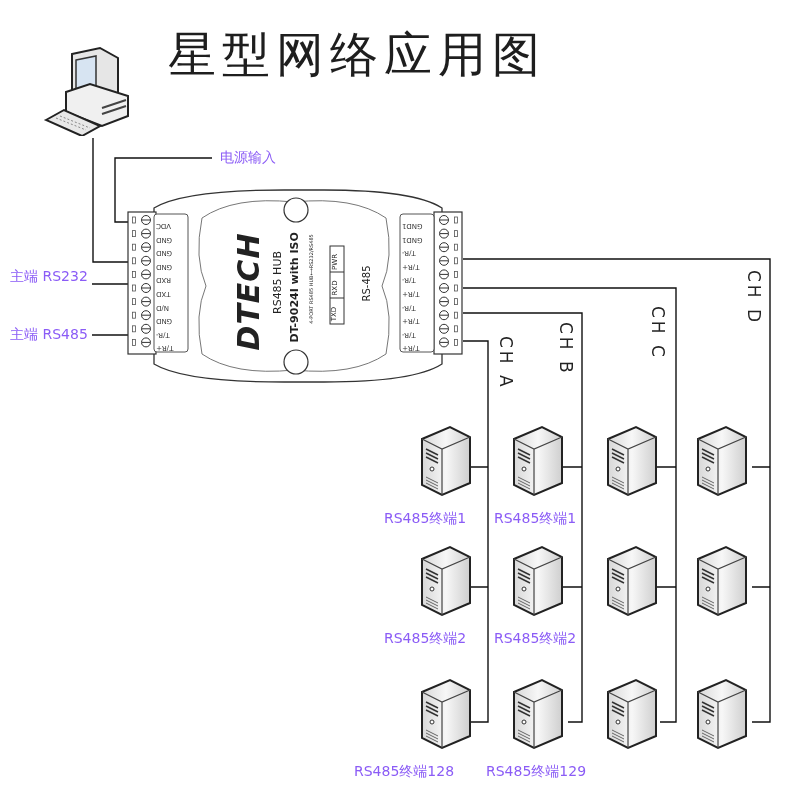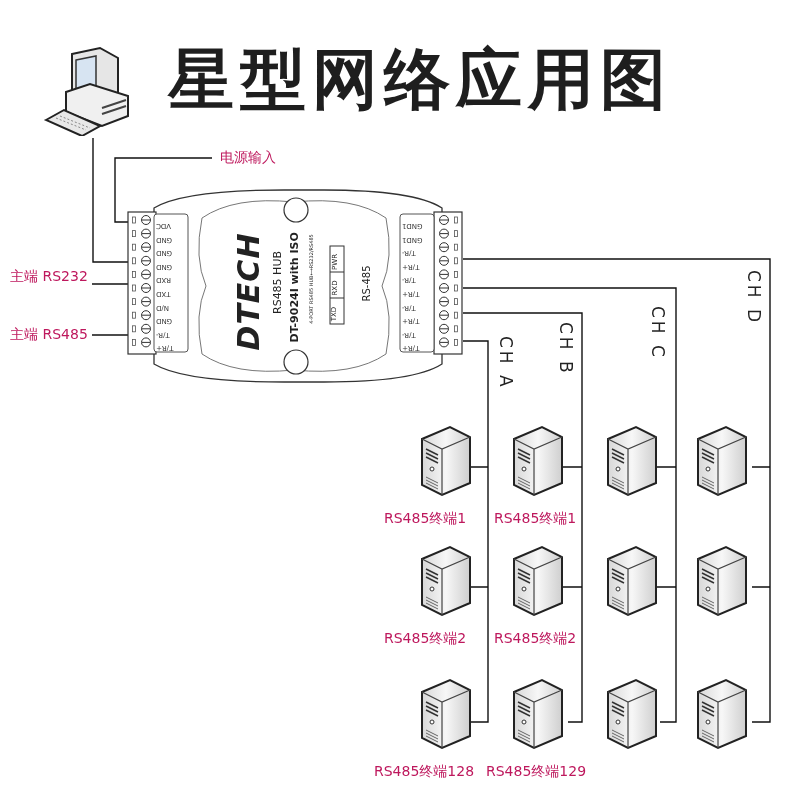--- a/index.html
+++ b/index.html
@@ -1,20 +1,20 @@
 <!DOCTYPE html>
 <html><head>
 <meta charset="utf-8">
 <style>
   html, body { margin:0; padding:0; background:#fff; }
   body { width:800px; height:800px; position:relative; overflow:hidden;
          font-family:"DejaVu Sans", sans-serif; color:#222; }
   .abs { position:absolute; }
-  #title { left:168px; top:40px; font-size:66px; letter-spacing:6px; color:#1e1e1e; font-weight:700; line-height:80px; }
-  .lbl { font-size:14px; color:#be185d; white-space:nowrap; }
+  #title { left:168px; top:14px; font-size:48px; letter-spacing:6px; color:#1e1e1e; font-weight:400; line-height:80px; }
+  .lbl { font-size:14px; color:#8b5cf6; white-space:nowrap; }
   .vlbl { font-size:17px; color:#222; writing-mode:vertical-rl; letter-spacing:3px; }
   svg#wires { position:absolute; left:0; top:0; }
   .rot { transform:rotate(-90deg); transform-origin:center; white-space:nowrap; }
   .term { font-size:7px; color:#333; transform:rotate(180deg); display:block; text-align:right; }
 </style>
 </head>
 <body>
 
 <div id="title" class="abs">星型网络应用图</div>
 
@@ -341,14 +341,14 @@
     <path d="M6 24 L18 30 M6 28 L18 34 M6 32 L18 38" stroke="#333" stroke-width="1.5"></path>
     <circle cx="12" cy="44" r="2" fill="#fff" stroke="#333"></circle>
     <path d="M6 52 L18 58 M6 55 L18 61 M6 58 L18 64" stroke="#666" stroke-width="1"></path>
   </svg></div>
   </div>
 
 <div class="abs lbl" style="left:384px;top:510px">RS485终端1</div>
 <div class="abs lbl" style="left:494px;top:510px">RS485终端1</div>
 <div class="abs lbl" style="left:384px;top:630px">RS485终端2</div>
 <div class="abs lbl" style="left:494px;top:630px">RS485终端2</div>
-<div class="abs lbl" style="left:374px;top:763px">RS485终端128</div>
+<div class="abs lbl" style="left:354px;top:763px">RS485终端128</div>
 <div class="abs lbl" style="left:486px;top:763px">RS485终端129</div>
 
 </body></html>

